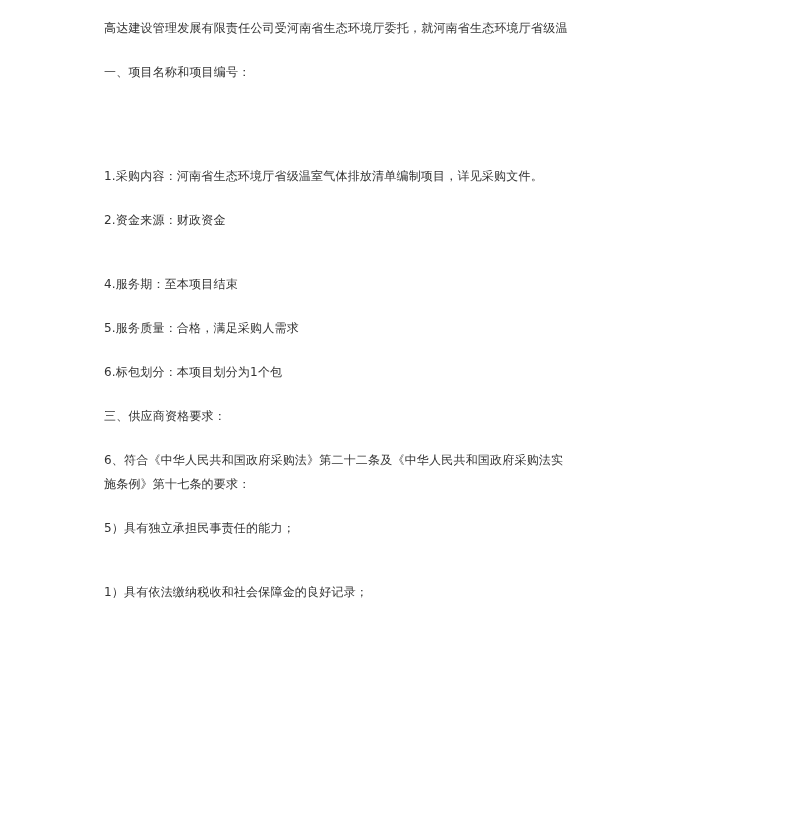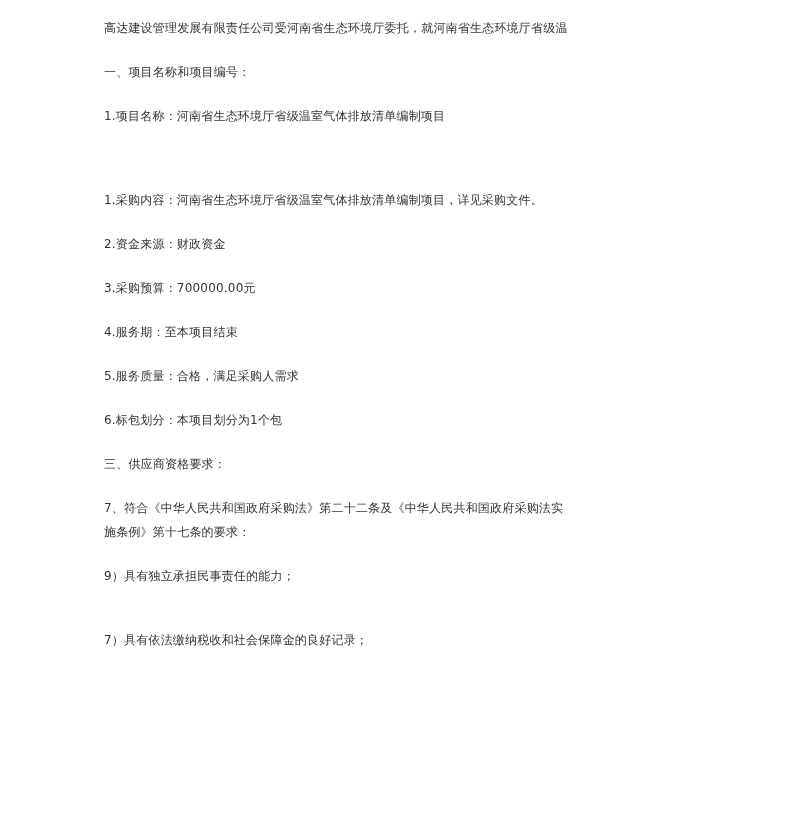--- a/index.html
+++ b/index.html
@@ -39,43 +39,41 @@
 
   <div class="intro">
     <p class="p">
       <span class="line">高达建设管理发展有限责任公司受河南省生态环境厅委托，就河南省生态环境厅省级温</span>
     </p>
   </div>
   <div class="gap"></div>
 
   <p class="p">一、项目名称和项目编号：</p>
   <div class="gap"></div>
-  <p class="p">1.项目名称：河南省生态环境厅省级温室气体排放清单编制项目</p>
   <div class="gap"></div>
   <div class="gap"></div>
 
   <div class="gap"></div>
   <p class="p">1.采购内容：河南省生态环境厅省级温室气体排放清单编制项目，详见采购文件。</p>
   <div class="gap"></div>
   <p class="p">2.资金来源：财政资金</p>
   <div class="gap"></div>
-  <p class="p">3.采购预算：700000.00元</p>
   <div class="gap"></div>
   <p class="p">4.服务期：至本项目结束</p>
   <div class="gap"></div>
   <p class="p">5.服务质量：合格，满足采购人需求</p>
   <div class="gap"></div>
   <p class="p">6.标包划分：本项目划分为1个包</p>
   <div class="gap"></div>
 
   <p class="p">三、供应商资格要求：</p>
   <div class="gap"></div>
   <p class="p">
-    <span class="line">7、符合《中华人民共和国政府采购法》第二十二条及《中华人民共和国政府采购法实</span>
+    <span class="line">6、符合《中华人民共和国政府采购法》第二十二条及《中华人民共和国政府采购法实</span>
     <span class="line">施条例》第十七条的要求：</span>
   </p>
   <div class="gap"></div>
-  <p class="p">9）具有独立承担民事责任的能力；</p>
+  <p class="p">5）具有独立承担民事责任的能力；</p>
   <div class="gap"></div>
   <div class="gap"></div>
-  <p class="p">7）具有依法缴纳税收和社会保障金的良好记录；</p>
+  <p class="p">1）具有依法缴纳税收和社会保障金的良好记录；</p>
 
 </div>
 
 </body></html>

